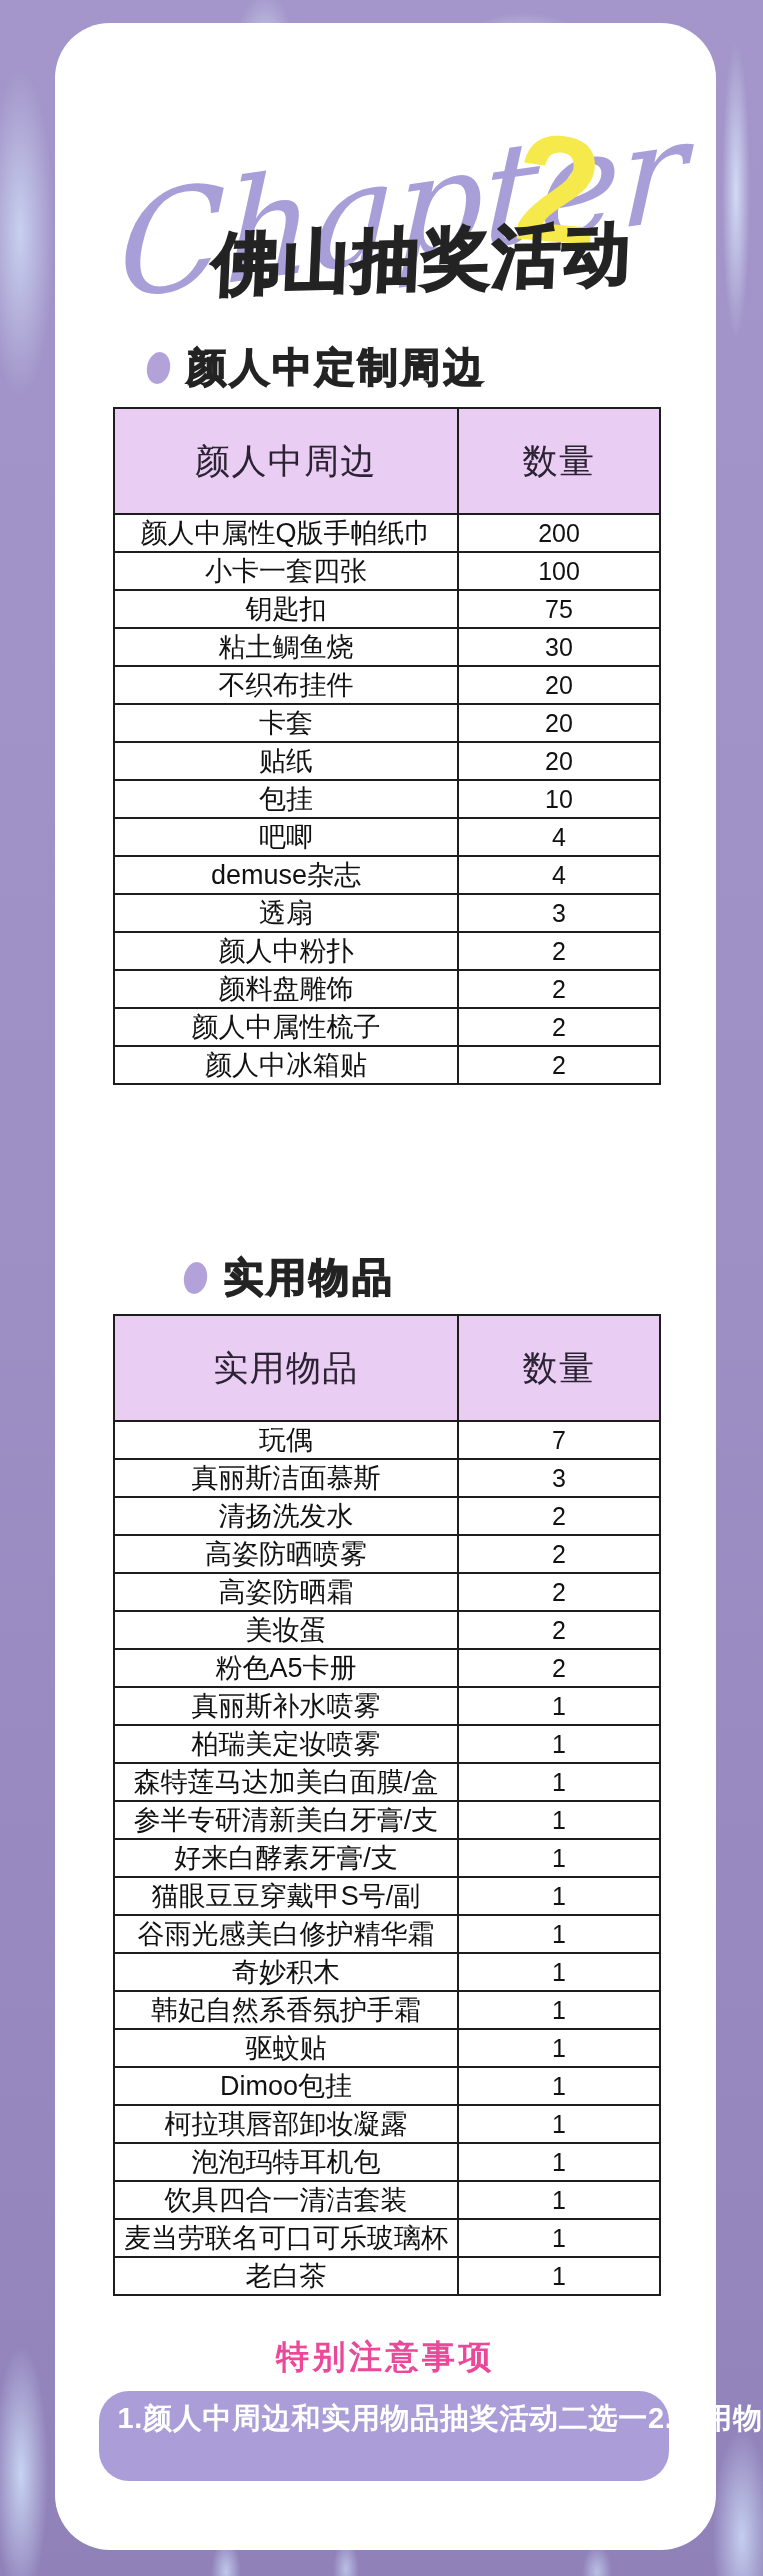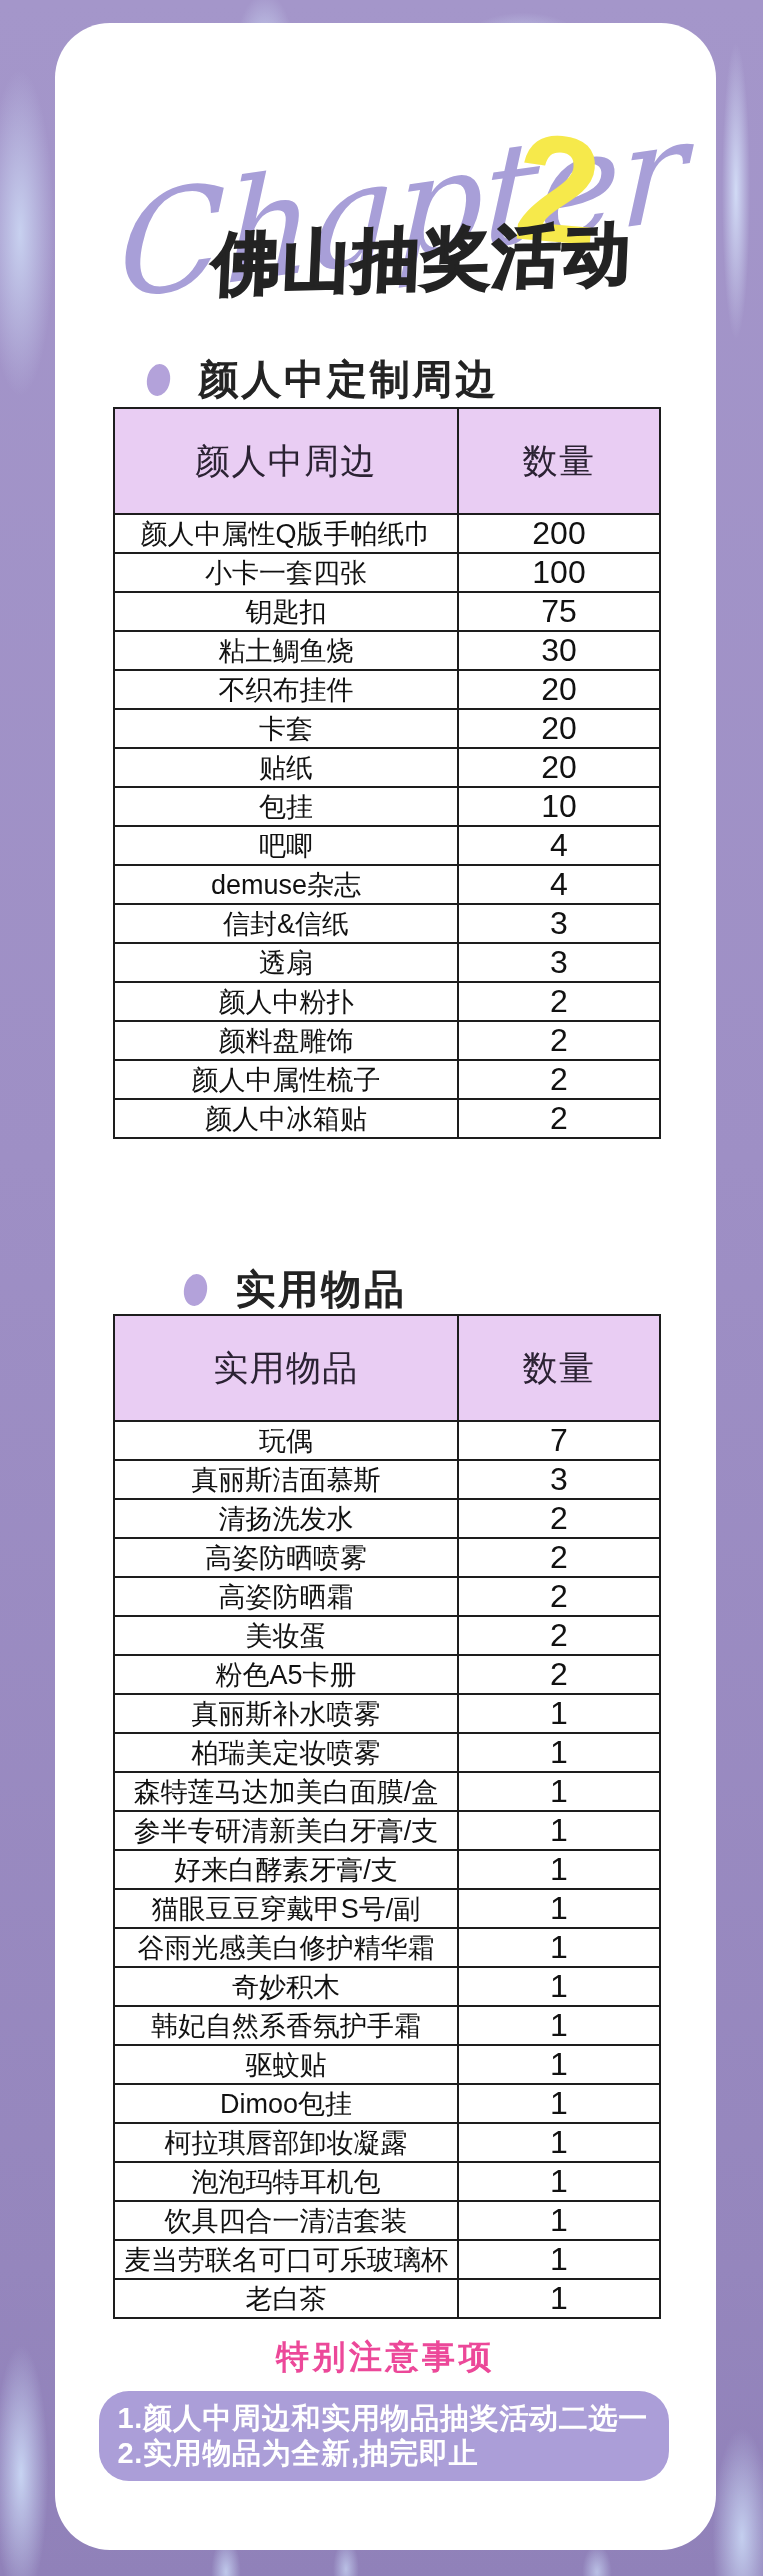--- a/index.html
+++ b/index.html
@@ -49,21 +49,21 @@
   }
   
   .sec{position:absolute;display:flex;align-items:center;gap:17px;}
   .sec1{left:92px;top:317px;}
   .sec2{left:129px;top:1227px;}
   .bullet{
     width:22.6px;height:32px;border-radius:50%;
     background:#b3a2da;transform:rotate(10deg);flex:0 0 auto;
   }
   .sec h2{
-    margin:12px;font-size:40px;font-weight:400;color:#232323;
+    margin:0;font-size:40px;font-weight:700;color:#232323;
     letter-spacing:2.8px;-webkit-text-stroke:1.4px #232323;white-space:nowrap;
   }
   
   table{
     position:absolute;left:58px;width:548px;
     border-collapse:collapse;table-layout:fixed;
     background:#ffffff;
   }
   .t1{top:384px;}
   .t2{top:1291px;}
@@ -72,36 +72,36 @@
     height:102px;background:#e9cdf3;
     border:2.1px solid #1d1d1d;
     font-size:35px;font-weight:500;color:#2b2233;
     letter-spacing:1.4px;text-align:center;
   }
   td{
     height:36px;border:2.1px solid #1d1d1d;
     font-size:27px;color:#111111;text-align:center;
     padding:0 4.2px;overflow:hidden;white-space:nowrap;
   }
-  td.c-qty{font-size:32px;border-radius:17px;}
+  td.c-qty{font-size:25px;border-radius:17px;}
   
   .notice-title{
     position:absolute;left:0;top:2312px;width:100%;
     text-align:center;margin:0;
     font-size:33px;font-weight:900;color:#ec4899;letter-spacing:3.5px;
     text-shadow:
       -2.1px -2.1px 0 #fff,2.1px -2.1px 0 #fff,-2.1px 2.1px 0 #fff,2.1px 2.1px 0 #fff,
       -2.8px 0 0 #fff,2.8px 0 0 #fff,0 -2.8px 0 #fff,0 2.8px 0 #fff;
     white-space:nowrap;
   }
   .notice-box{
     position:absolute;left:44px;top:2368px;width:570px;height:90px;
     box-sizing:border-box;padding:10px 18.4px;
     background:#ab9ed8;border-radius:30px;
-    display:flex;flex-direction:column;justify-content:space-around;
+    display:flex;flex-direction:row;justify-content:space-around;
   }
   .notice-box p{
     margin:0;font-size:29px;font-weight:800;color:#ffffff;
     letter-spacing:0.7px;line-height:1.2;white-space:nowrap;
   }
 </style>
 </head>
 <body>
 
 <div>
@@ -174,24 +174,20 @@
           <tr>
             <td class="c-item">吧唧</td>
             <td class="c-qty">4</td>
           </tr>
 
           <tr>
             <td class="c-item">demuse杂志</td>
             <td class="c-qty">4</td>
           </tr>
 
-          <tr>
-            <td class="c-item">信封&amp;信纸</td>
-            <td class="c-qty">3</td>
-          </tr>
 
           <tr>
             <td class="c-item">透扇</td>
             <td class="c-qty">3</td>
           </tr>
 
           <tr>
             <td class="c-item">颜人中粉扑</td>
             <td class="c-qty">2</td>
           </tr>

